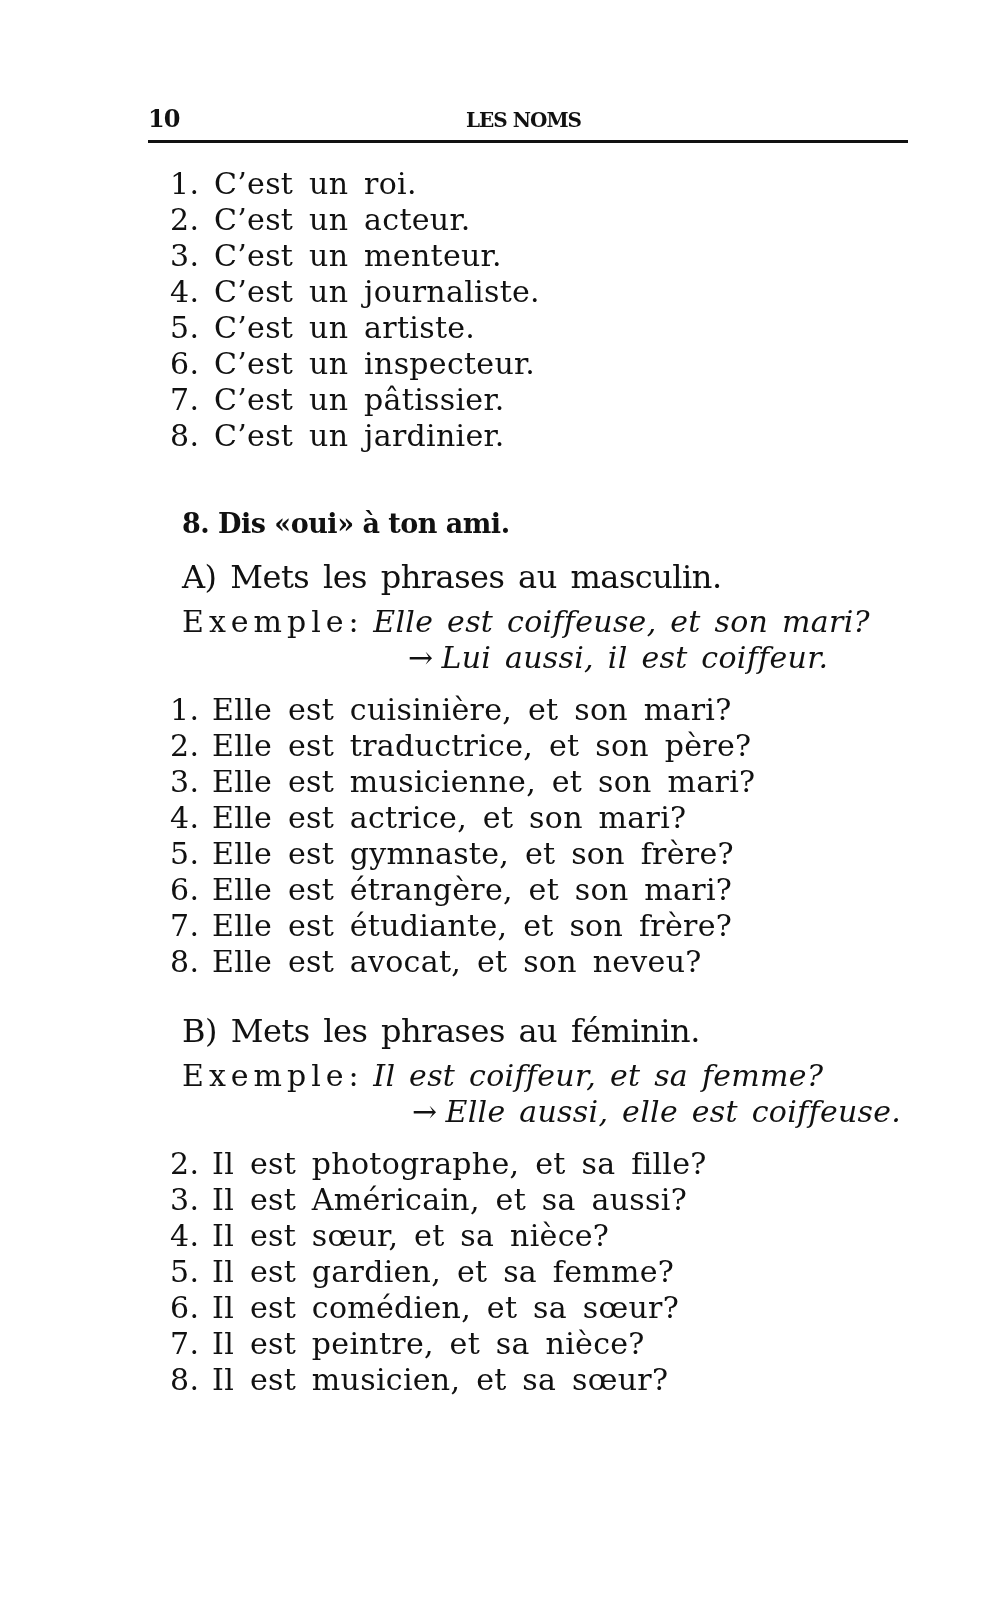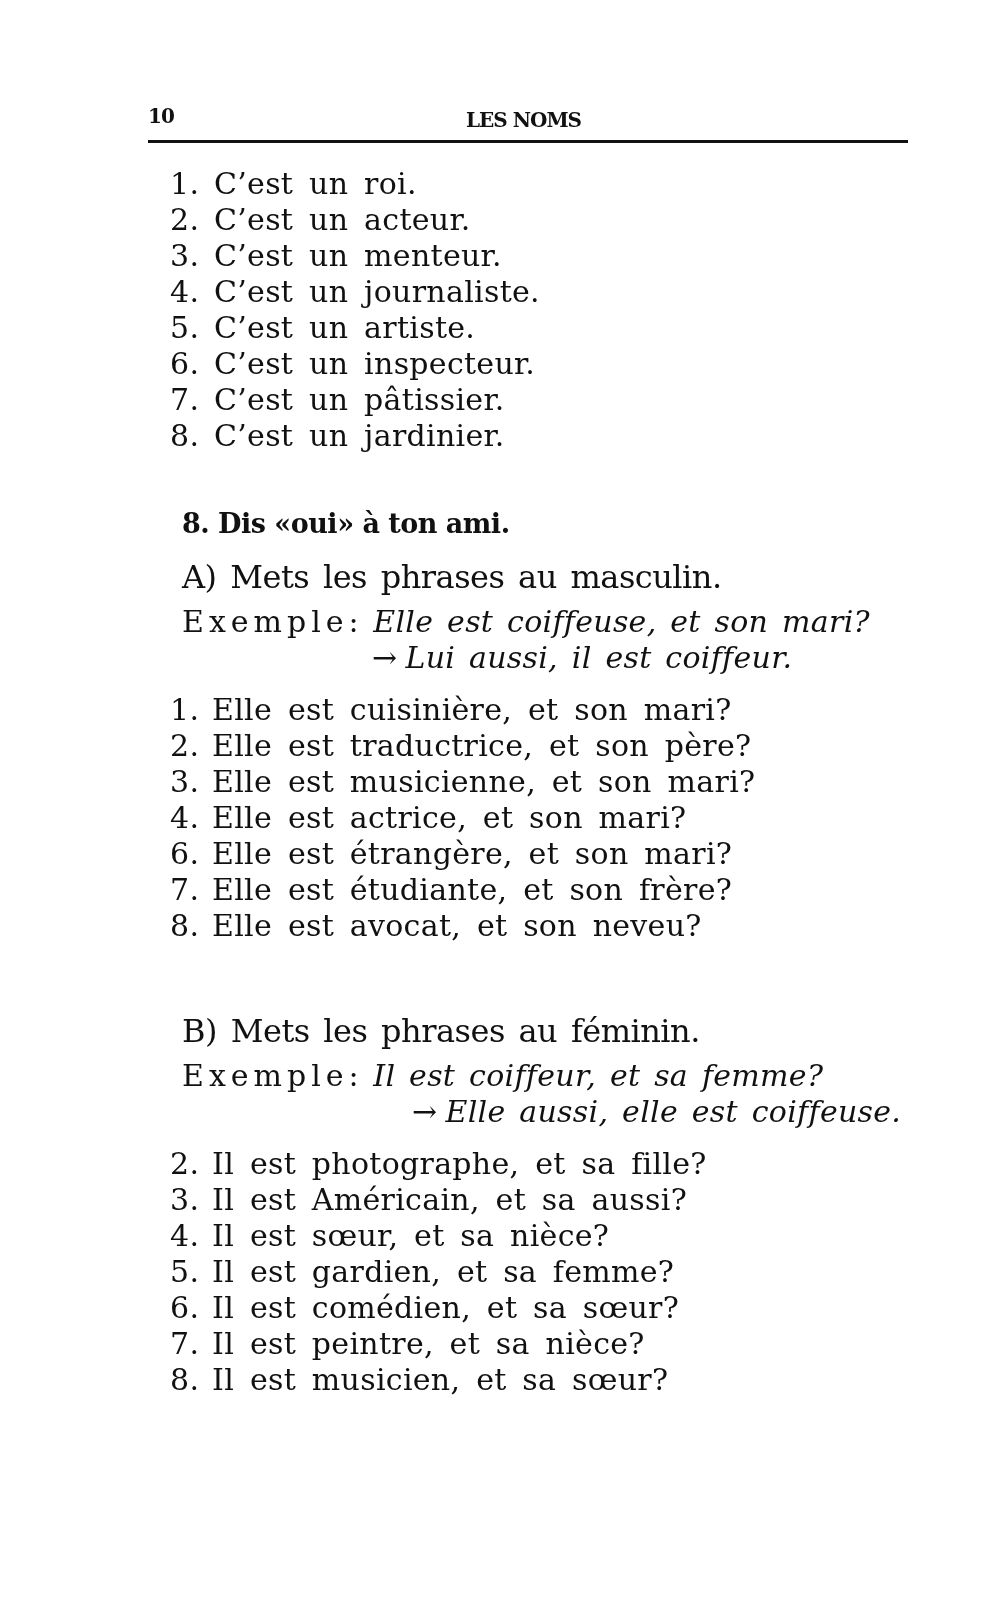--- a/index.html
+++ b/index.html
@@ -5,41 +5,41 @@
   html, body { margin: 0; padding: 0; background: #ffffff; }
   body {
     width: 1000px; height: 1610px; position: relative; overflow: hidden;
     font-family: "DejaVu Serif", "Liberation Serif", serif; color: #111;
   }
   .header {
     position: absolute; left: 148px; top: 104px; width: 760px; height: 36px;
     border-bottom: 3px solid #111;
   }
   .page-num {
-    position: absolute; left: 0; top: 0; font-weight: bold; font-size: 20px; letter-spacing: -1px;
+    position: absolute; left: 0; top: 0; font-weight: bold; font-size: 24px; letter-spacing: -1px;
   }
   .running-title {
     position: absolute; left: 318px; top: 4px; font-weight: bold; font-size: 20px; letter-spacing: -1px;
   }
   .list { position: absolute; left: 170px; margin: 0; padding: 0; list-style: none; }
   .list li { font-size: 30px; line-height: 36px; height: 36px; white-space: nowrap; letter-spacing: 0.3px; word-spacing: 6px; }
   .list li .num { display: inline-block; width: 42px; }
   #list1 { top: 166px; }
   #list1 li .num { width: 44px; }
   .ex-title { position: absolute; left: 182px; top: 508px; font-weight: bold; font-size: 27px; letter-spacing: -0.5px; }
   .sub-head { position: absolute; left: 182px; font-weight: normal; font-size: 32px; letter-spacing: -0.5px; word-spacing: 4px; }
   #subA { top: 558px; }
   #subB { top: 1012px; }
   .example { position: absolute; left: 182px; font-size: 30px; white-space: nowrap; }
   .example .ex-label { letter-spacing: 5px; }
   .example .ex-text { font-style: italic; letter-spacing: 0.3px; word-spacing: 4px; }
   .example-answer { position: absolute; left: 372px; font-size: 30px; font-style: italic; white-space: nowrap; letter-spacing: 0.3px; word-spacing: 4px; }
   .arrow { font-style: normal; margin-right: 8px; }
   #exA { top: 604px; text-align: center; }
-  #exA-ans { top: 640px; }
+  #exA-ans { top: 640px; margin-left: 36px; }
   #listA { top: 692px; }
   #exB { top: 1058px; }
   #exB-ans { top: 1094px; margin-left: 40px; }
   #listB { top: 1146px; }
 </style>
 </head>
 <body>
 
 <div class="header">
   <span class="page-num">10</span>
@@ -65,20 +65,21 @@
   <span class="ex-text">Elle est coiffeuse, et son mari?</span>
 </div>
 <div class="example-answer" id="exA-ans">
   <span class="arrow">→</span><span>Lui aussi, il est coiffeur.</span>
 </div>
 <ol class="list" id="listA">
     <li><span class="num">1.</span><span>Elle est cuisinière, et son mari?</span></li>
     <li><span class="num">2.</span><span>Elle est traductrice, et son père?</span></li>
     <li><span class="num">3.</span><span>Elle est musicienne, et son mari?</span></li>
     <li><span class="num">4.</span><span>Elle est actrice, et son mari?</span></li>
+    <li><span class="num">5.</span><span>Elle est gymnaste, et son frère?</span></li>
     <li><span class="num">6.</span><span>Elle est étrangère, et son mari?</span></li>
     <li><span class="num">7.</span><span>Elle est étudiante, et son frère?</span></li>
     <li><span class="num">8.</span><span>Elle est avocat, et son neveu?</span></li>
   </ol>
 
 <div class="sub-head" id="subB">B) Mets les phrases au féminin.</div>
 <div class="example" id="exB">
   <span class="ex-label">Exemple:</span>
   <span class="ex-text">Il est coiffeur, et sa femme?</span>
 </div>

